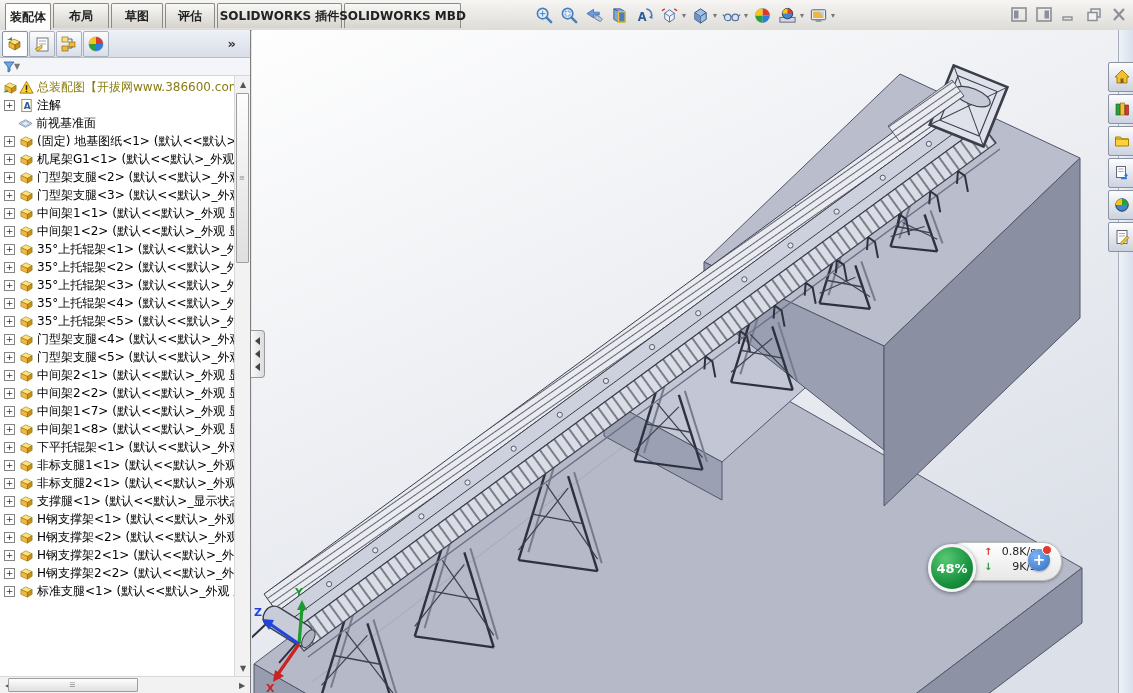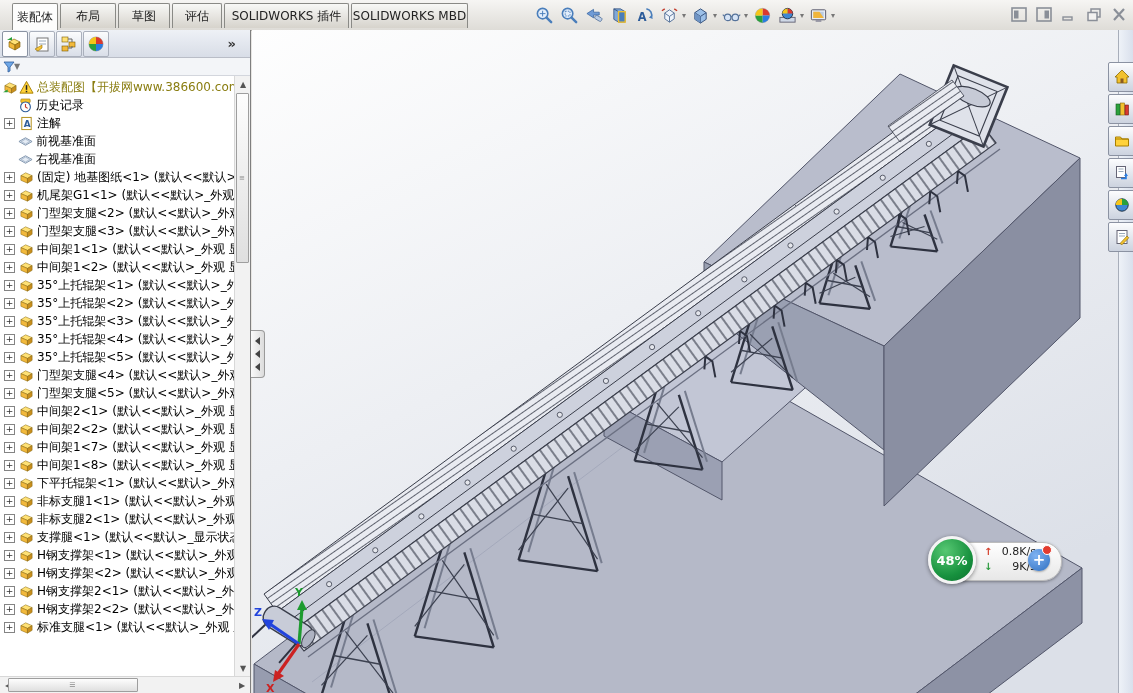--- a/index.html
+++ b/index.html
@@ -2,21 +2,21 @@
 <html><head>
 <meta charset="utf-8">
 <style>
   html,body{margin:0;padding:0;}
   #app{position:relative;width:1133px;height:693px;overflow:hidden;
        background:#e7e5e2;font-family:"DejaVu Sans","Liberation Sans",sans-serif;
        -webkit-font-smoothing:antialiased;}
   
   #topbar{position:absolute;left:0;top:0;width:1133px;height:30px;
           background:linear-gradient(#f6f5f3,#dedcd7);border-bottom:1px solid #b5b3ae;}
-  #tabs{position:absolute;left:12px;top:3px;height:27px;display:flex;}
+  #tabs{position:absolute;left:5px;top:3px;height:27px;display:flex;font-weight:bold;}
   .tab{height:25px;display:flex;align-items:center;justify-content:center;
        font-size:12px;color:#222;border:1px solid #8a8a86;border-bottom:none;
        background:linear-gradient(#f8f8f6,#d6d3cc);margin-right:2px;
        border-radius:2px 2px 0 0;padding:0 6px;box-sizing:border-box;white-space:nowrap;}
   .tab.active{background:#fdfdfc;height:27px;z-index:3;}
   #headsup{position:absolute;left:533px;top:4px;display:flex;align-items:center;gap:2px;}
   .hbtn{width:23px;height:23px;display:flex;align-items:center;justify-content:center;}
   .hbtn svg{width:19px;height:19px;}
   .caret{font-size:8px;color:#777;margin:0 1px 0 -1px;}
   #winctl{position:absolute;right:6px;top:7px;display:flex;gap:9px;align-items:center;}
@@ -64,21 +64,21 @@
   #taskstrip{position:absolute;left:1118px;top:30px;width:15px;height:663px;
              background:linear-gradient(90deg,#eef2f8,#d9e0ec);border-left:1px solid #a8aeba;box-sizing:border-box;}
   #taskbtns{position:absolute;left:1108px;top:62px;width:25px;display:flex;flex-direction:column;gap:2px;z-index:4;}
   .tpbtn{width:25px;height:28px;border:1px solid #8b92a2;border-radius:2px;
          background:linear-gradient(#fcfdfe,#ccd3df);display:flex;align-items:center;justify-content:center;}
   .tpbtn svg{width:16px;height:16px;}
   
   #widget{position:absolute;left:928px;top:536px;width:134px;height:49px;z-index:6;}
   #wpill{position:absolute;left:16px;top:6px;width:116px;height:37px;border-radius:19px;
          background:linear-gradient(#ffffff,#e7e7e7);border:1px solid #bdbdbd;box-shadow:0 1px 3px rgba(0,0,0,.35);}
-  #wball{position:absolute;left:0;top:0;width:42px;height:42px;border-radius:50%;
+  #wball{position:absolute;left:0;top:8px;width:42px;height:42px;border-radius:50%;
          background:radial-gradient(circle at 35% 28%,#57c873,#17913e 62%,#0c6e2d);
          border:3px solid #f4f4f4;box-shadow:0 1px 4px rgba(0,0,0,.45);
          color:#fff;font-size:13px;font-weight:bold;display:flex;align-items:center;justify-content:center;}
   .wrow{position:absolute;left:56px;font-size:11px;color:#222;display:flex;align-items:center;width:52px;}
   .wrow .arr{width:10px;font-size:10px;font-weight:bold;}
   .wrow .val{flex:1;text-align:right;}
   #wplus{position:absolute;left:100px;top:13px;width:22px;height:22px;border-radius:50%;
          background:radial-gradient(circle at 35% 30%,#7eb2f2,#2f6fc0);color:#fff;font-size:15px;font-weight:bold;
          display:flex;align-items:center;justify-content:center;box-shadow:0 1px 2px rgba(0,0,0,.3);}
   #wdot{position:absolute;left:114px;top:9px;width:8px;height:8px;border-radius:50%;background:#e23b2e;border:1px solid #fff;}
@@ -262,56 +262,37 @@
           <span class="ticon">
             <svg viewBox="0 0 16 16">
               <polygon points="8,1.5 15,14 1,14" fill="#ffd23a" stroke="#a87f00"></polygon>
               <rect x="7.2" y="5.5" width="1.6" height="5" fill="#222"></rect>
               <rect x="7.2" y="11.5" width="1.6" height="1.6" fill="#222"></rect>
             </svg>
           </span>
           <span class="lbl">总装配图【开拔网www.386600.com】</span>
         </div>
         <div class="trow">
-          <span class="ticon">
-            <svg viewBox="0 0 16 16">
-              <rect x="3" y="1" width="10" height="4" rx="1" fill="#f2c12e" stroke="#9a7200" stroke-width=".6"></rect>
-              <circle cx="8" cy="9.5" r="5.2" fill="#fff" stroke="#2d5c9a" stroke-width="1.2"></circle>
-              <path d="M8 6.5 v3 l2.3 1.6" fill="none" stroke="#c23a2c" stroke-width="1.2"></path>
-            </svg>
-          </span>
-          <span class="lbl">历史记录</span>
-        </div>
-        <div class="trow">
           <span class="exp">+</span>
           <span class="ticon">
             <svg viewBox="0 0 16 16">
               <rect x="3" y="1.5" width="10" height="13" fill="#fff" stroke="#b08a10"></rect>
               <text x="5" y="11.5" font-size="9.5" font-weight="bold" fill="#2d5c9a">A</text>
             </svg>
           </span>
           <span class="lbl">注解</span>
         </div>
         <div class="trow">
           <span class="ticon">
             <svg viewBox="0 0 16 16">
               <polygon points="1,8 8,4 15,8 8,12" fill="rgba(180,200,225,.35)" stroke="#7d92ab"></polygon>
               <polygon points="3.5,8 8,5.4 12.5,8 8,10.6" fill="none" stroke="#9aacc2" stroke-width=".8"></polygon>
             </svg>
           </span>
           <span class="lbl">前视基准面</span>
-        </div>
-        <div class="trow">
-          <span class="ticon">
-            <svg viewBox="0 0 16 16">
-              <polygon points="1,8 8,4 15,8 8,12" fill="rgba(180,200,225,.35)" stroke="#7d92ab"></polygon>
-              <polygon points="3.5,8 8,5.4 12.5,8 8,10.6" fill="none" stroke="#9aacc2" stroke-width=".8"></polygon>
-            </svg>
-          </span>
-          <span class="lbl">右视基准面</span>
         </div>
         <div class="trow">
           <span class="exp">+</span>
           <span class="ticon">
             <svg viewBox="0 0 16 16">
               <polygon points="2,6 7,3 14,6 9,9" fill="#ffe175" stroke="#7a5a00" stroke-width=".5"></polygon>
               <polygon points="2,6 9,9 9,14 2,11" fill="#f2b93c" stroke="#7a5a00" stroke-width=".5"></polygon>
               <polygon points="9,9 14,6 14,11 9,14" fill="#c98f1d" stroke="#7a5a00" stroke-width=".5"></polygon>
             </svg>
           </span>

